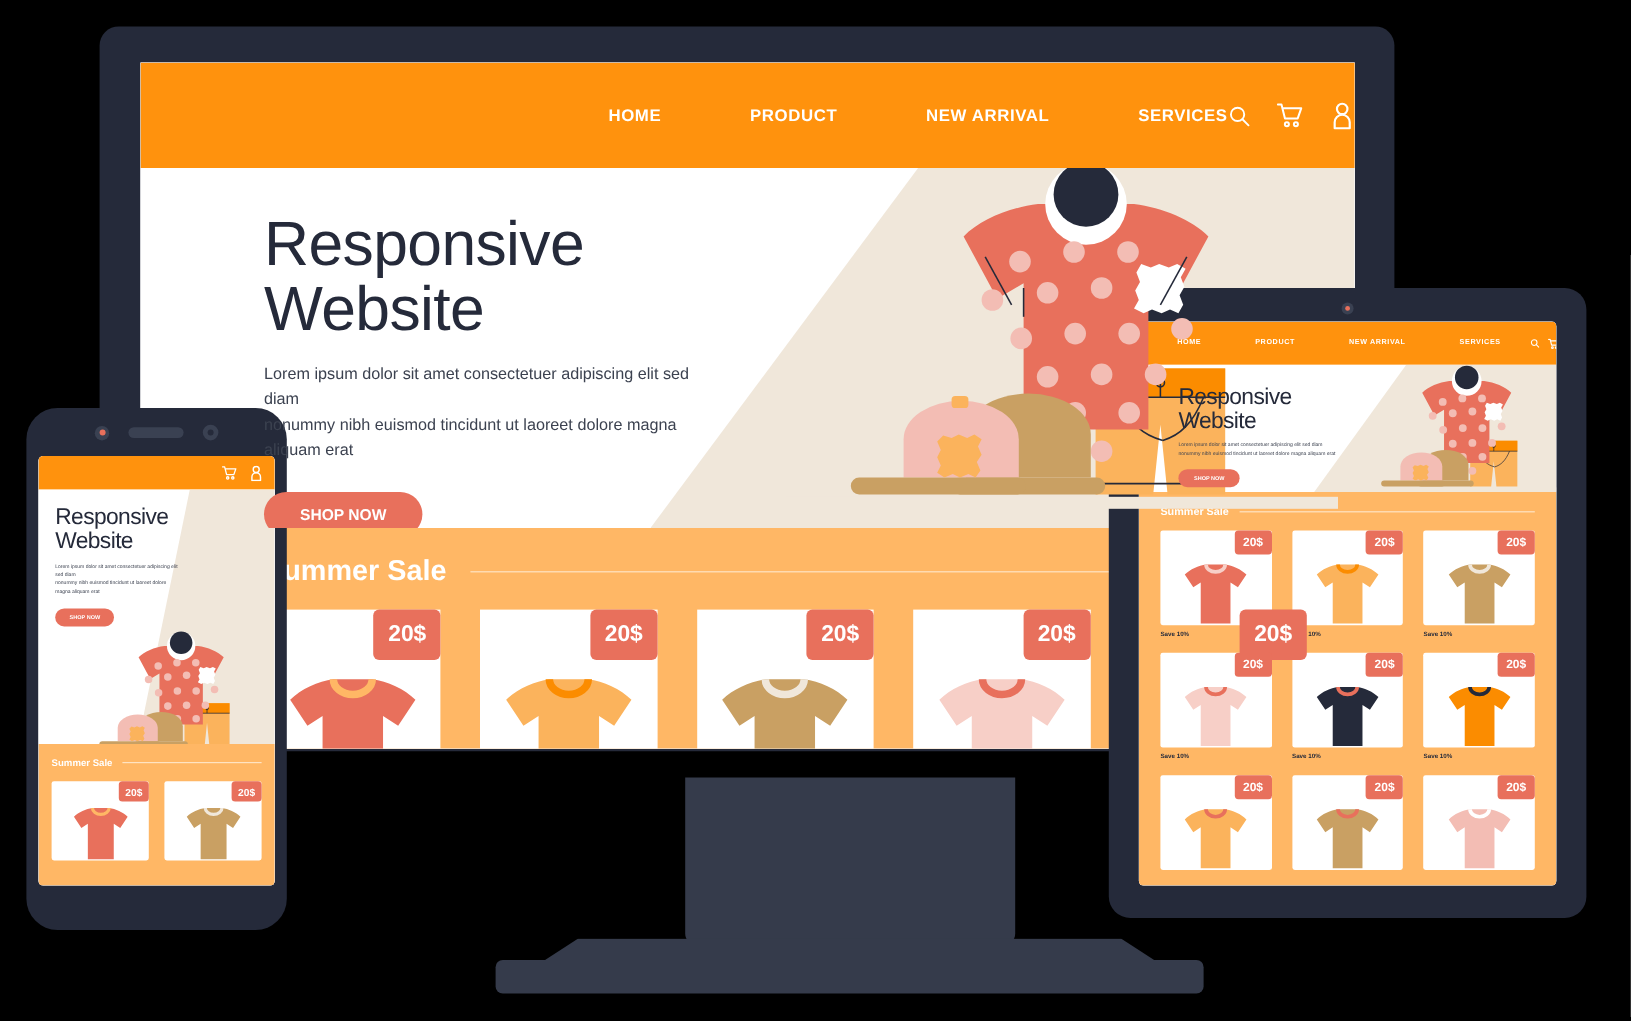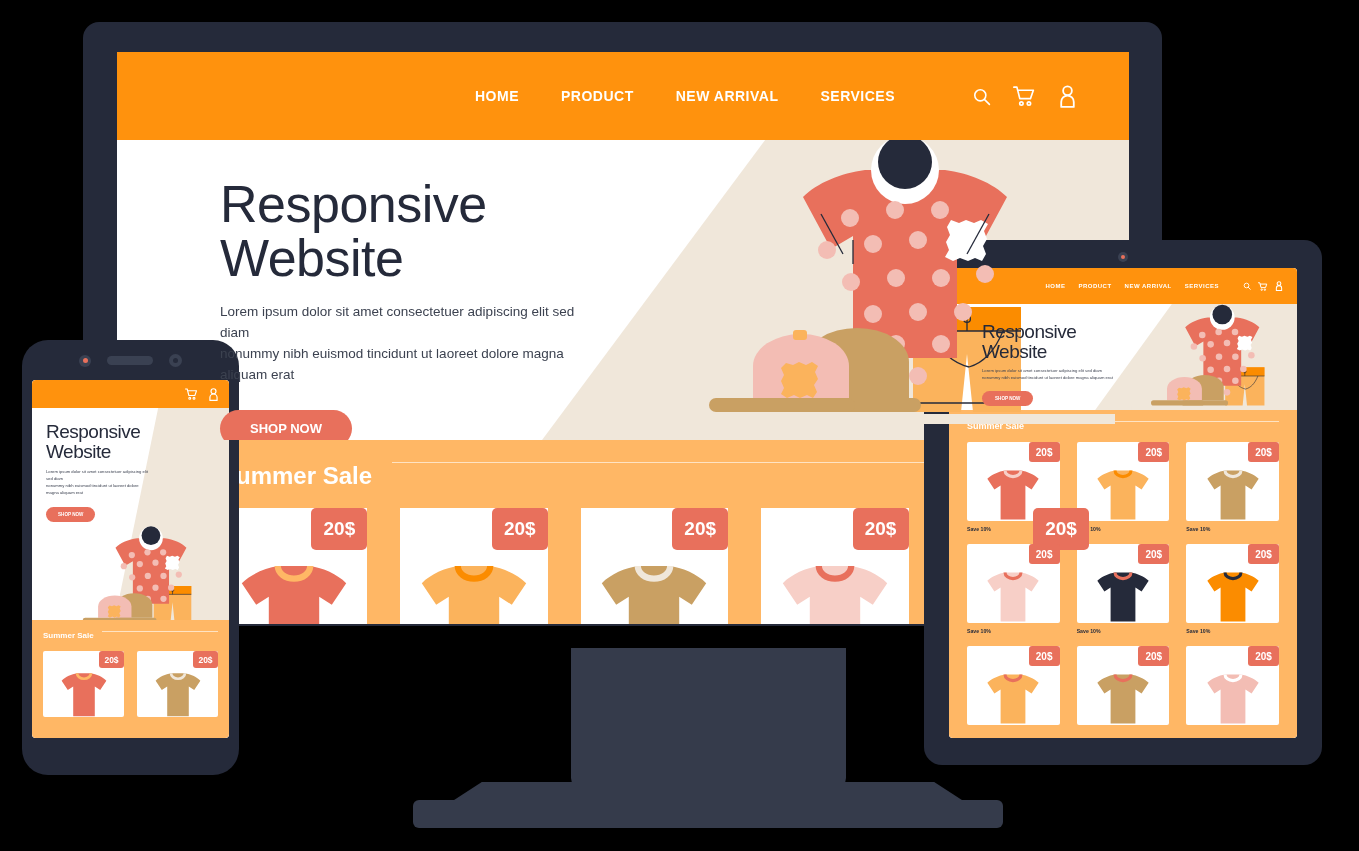--- a/index.html
+++ b/index.html
@@ -12,21 +12,21 @@
   .stage { position: absolute; inset: 0; }
 
   
   .site { background:#ffffff; overflow:hidden; position:relative; height:100%; }
   .nav {
     background: #FF920D;
     display:flex; align-items:center;
     width:100%;
   }
   .nav-links { display:flex; }
-  .nav-link { color:#fff; font-weight:bold; letter-spacing:.5px; white-space:nowrap; }
+  .nav-link { color:#fff; font-weight:bold; letter-spacing:.5px; white-space:nowrap;margin-left:32px; }
   .nav-icons { display:flex; align-items:center; margin-left:auto; }
   .nav-icons svg { display:block; }
 
   .hero { position:relative; background:#fff; overflow:hidden; }
   .hero-beige {
     position:absolute; right:0; top:0; height:100%; width:58%;
     background:#F0E7DA;
     clip-path: polygon(38% 0, 100% 0, 100% 100%, 0 100%);
   }
   .hero-copy { position:relative; z-index:3; }
@@ -36,21 +36,21 @@
     display:inline-block; background:#E8705C; color:#fff;
     font-weight:bold; border-radius:999px; text-align:center;
     border:none; cursor:pointer; white-space:nowrap;
   }
 
   .illus { position:absolute; z-index:2; }
   .illus svg { display:block; width:100%; height:100%; }
 
   
   .sale { background:#FFB765; position:relative; }
-  .sale-head { display:flex; }
+  .sale-head { display:flex; align-items:center; }
   .sale-title { color:#fff; font-weight:bold; white-space:nowrap; }
   .sale-rule { flex:1; height:1px; background:#FFE3C2; }
   .grid { display:grid; }
   .card { position:relative; }
   .card-img {
     background:#fff; display:flex; align-items:flex-end; justify-content:center;
     overflow:hidden; width:100%;
   }
   .card-img svg { display:block; }
   .badge {

